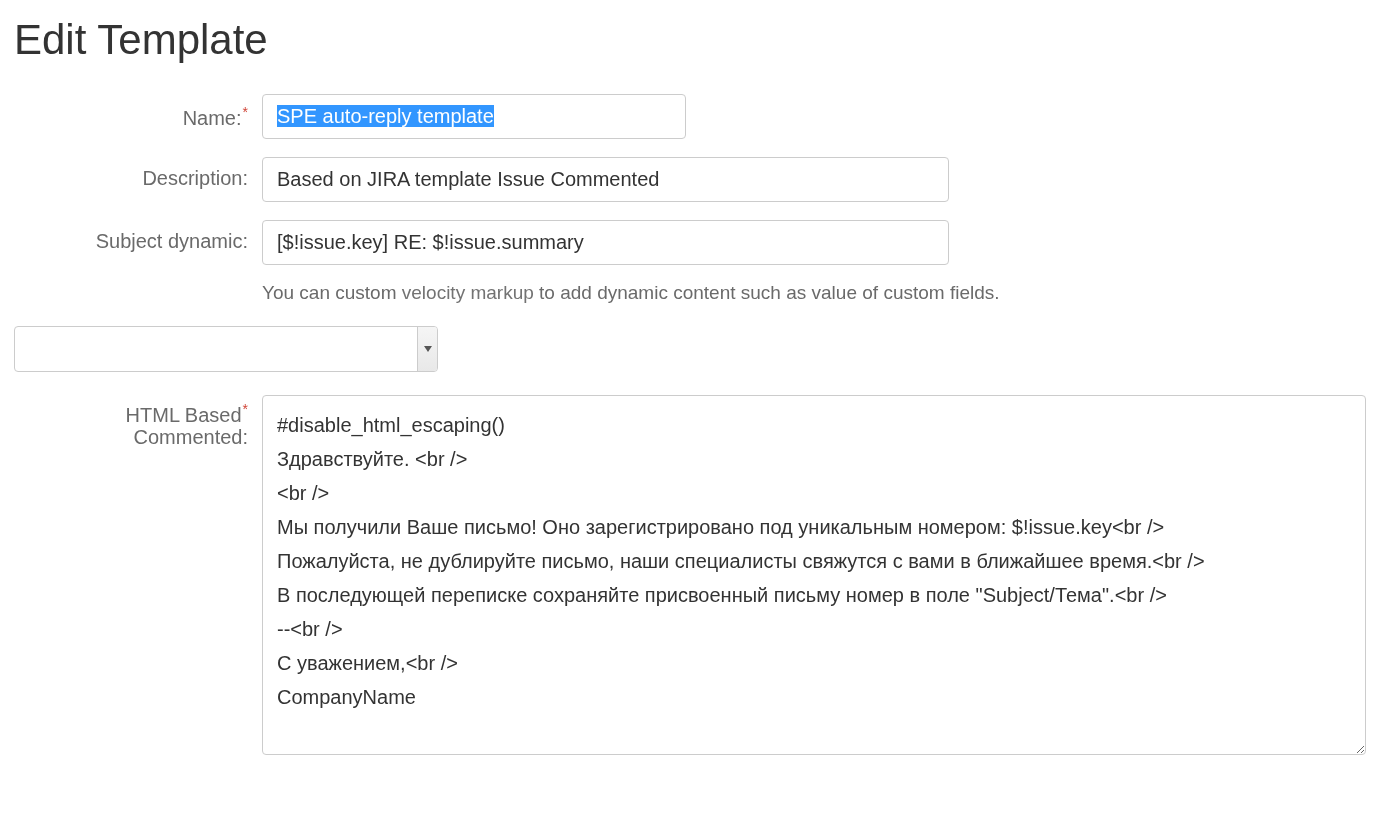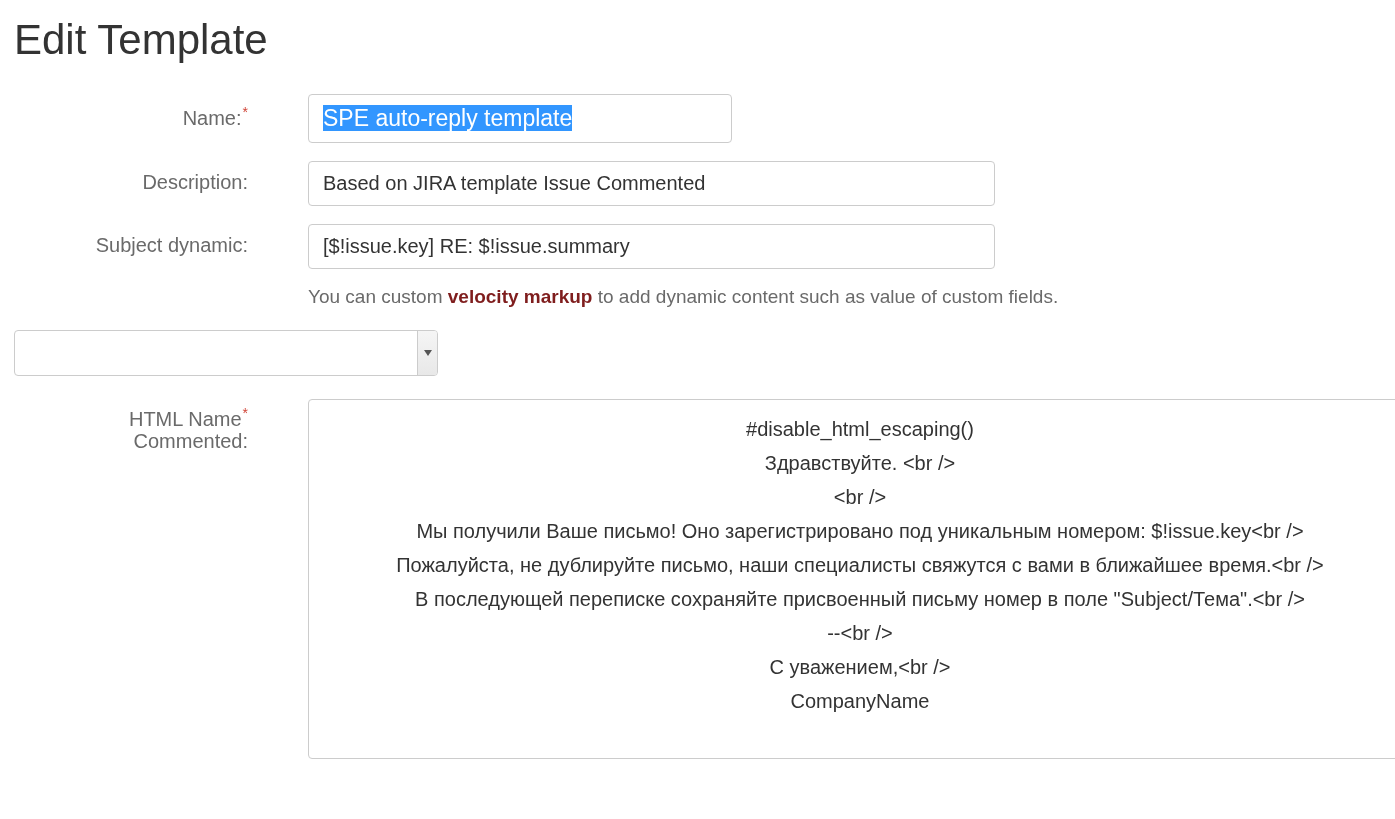--- a/index.html
+++ b/index.html
@@ -14,21 +14,20 @@
       font-size: 42px;
       font-weight: normal;
       color: #333333;
       margin-bottom: 30px;
       margin-top: 2px;
     }
     .form-row {
       display: flex;
       align-items: flex-start;
       margin-bottom: 18px;
-      gap: 46px;
     }
     .label-col {
       width: 248px;
       text-align: right;
       padding-right: 14px;
       padding-top: 10px;
       color: #6a6a6a;
       font-size: 20px;
       flex-shrink: 0;
     }
@@ -58,22 +57,22 @@
       width: 687px;
     }
     .helper-text {
       color: #6a6a6a;
       font-size: 19px;
       margin-top: 14px;
       line-height: 1.5;
       max-width: 1090px;
     }
     .helper-text strong {
-      color: #7f1d1d;
-      font-weight: bold;
+      color: #737373;
+      font-weight: normal;
     }
     .select-wrap {
       position: relative;
       display: inline-block;
       width: 424px;
     }
     .select-input {
       width: 100%;
       height: 46px;
       border: 1px solid #cccccc;
@@ -107,36 +106,35 @@
       border: 1px solid #cccccc;
       border-radius: 4px;
       padding: 12px 14px;
       font-size: 20px;
       font-family: inherit;
       color: #333333;
       line-height: 1.7;
       resize: vertical;
       white-space: pre-wrap;
       overflow: hidden;
-      text-align: center;
     }
     .name-highlight {
       background: #3296ff;
       color: #ffffff;
     }
     .name-input-container {
       border: 1px solid #cccccc;
       border-radius: 4px;
       padding: 10px 14px;
       width: 424px;
       background: #ffffff;
       cursor: text;
     }
     .name-input-text {
-      font-size: 23px;
+      font-size: 20px;
     }
   </style>
 </head>
 <body>
 
 <h1 class="page-title">Edit Template</h1>
 
 <div class="form-row">
   <div class="label-col">
     <span>Name:</span><span class="required">*</span>
@@ -177,21 +175,21 @@
         <svg viewBox="0 0 8 6">
             <path d="M0 0 L8 0 L4 6 Z"></path>
           </svg>
       </div>
     </div>
   </div>
 </div>
 
 <div class="form-row">
   <div class="label-col top-align">
-    <span>HTML Name</span><span class="required">*</span><br>
+    <span>HTML Based</span><span class="required">*</span><br>
     <span>Commented:</span>
   </div>
   <div class="field-col">
     <textarea class="textarea-body" style="">#disable_html_escaping()
 Здравствуйте. &lt;br /&gt;
 &lt;br /&gt;
 Мы получили Ваше письмо! Оно зарегистрировано под уникальным номером: $!issue.key&lt;br /&gt;
 Пожалуйста, не дублируйте письмо, наши специалисты свяжутся с вами в ближайшее время.&lt;br /&gt;
 В последующей переписке сохраняйте присвоенный письму номер в поле "Subject/Тема".&lt;br /&gt;
 --&lt;br /&gt;

